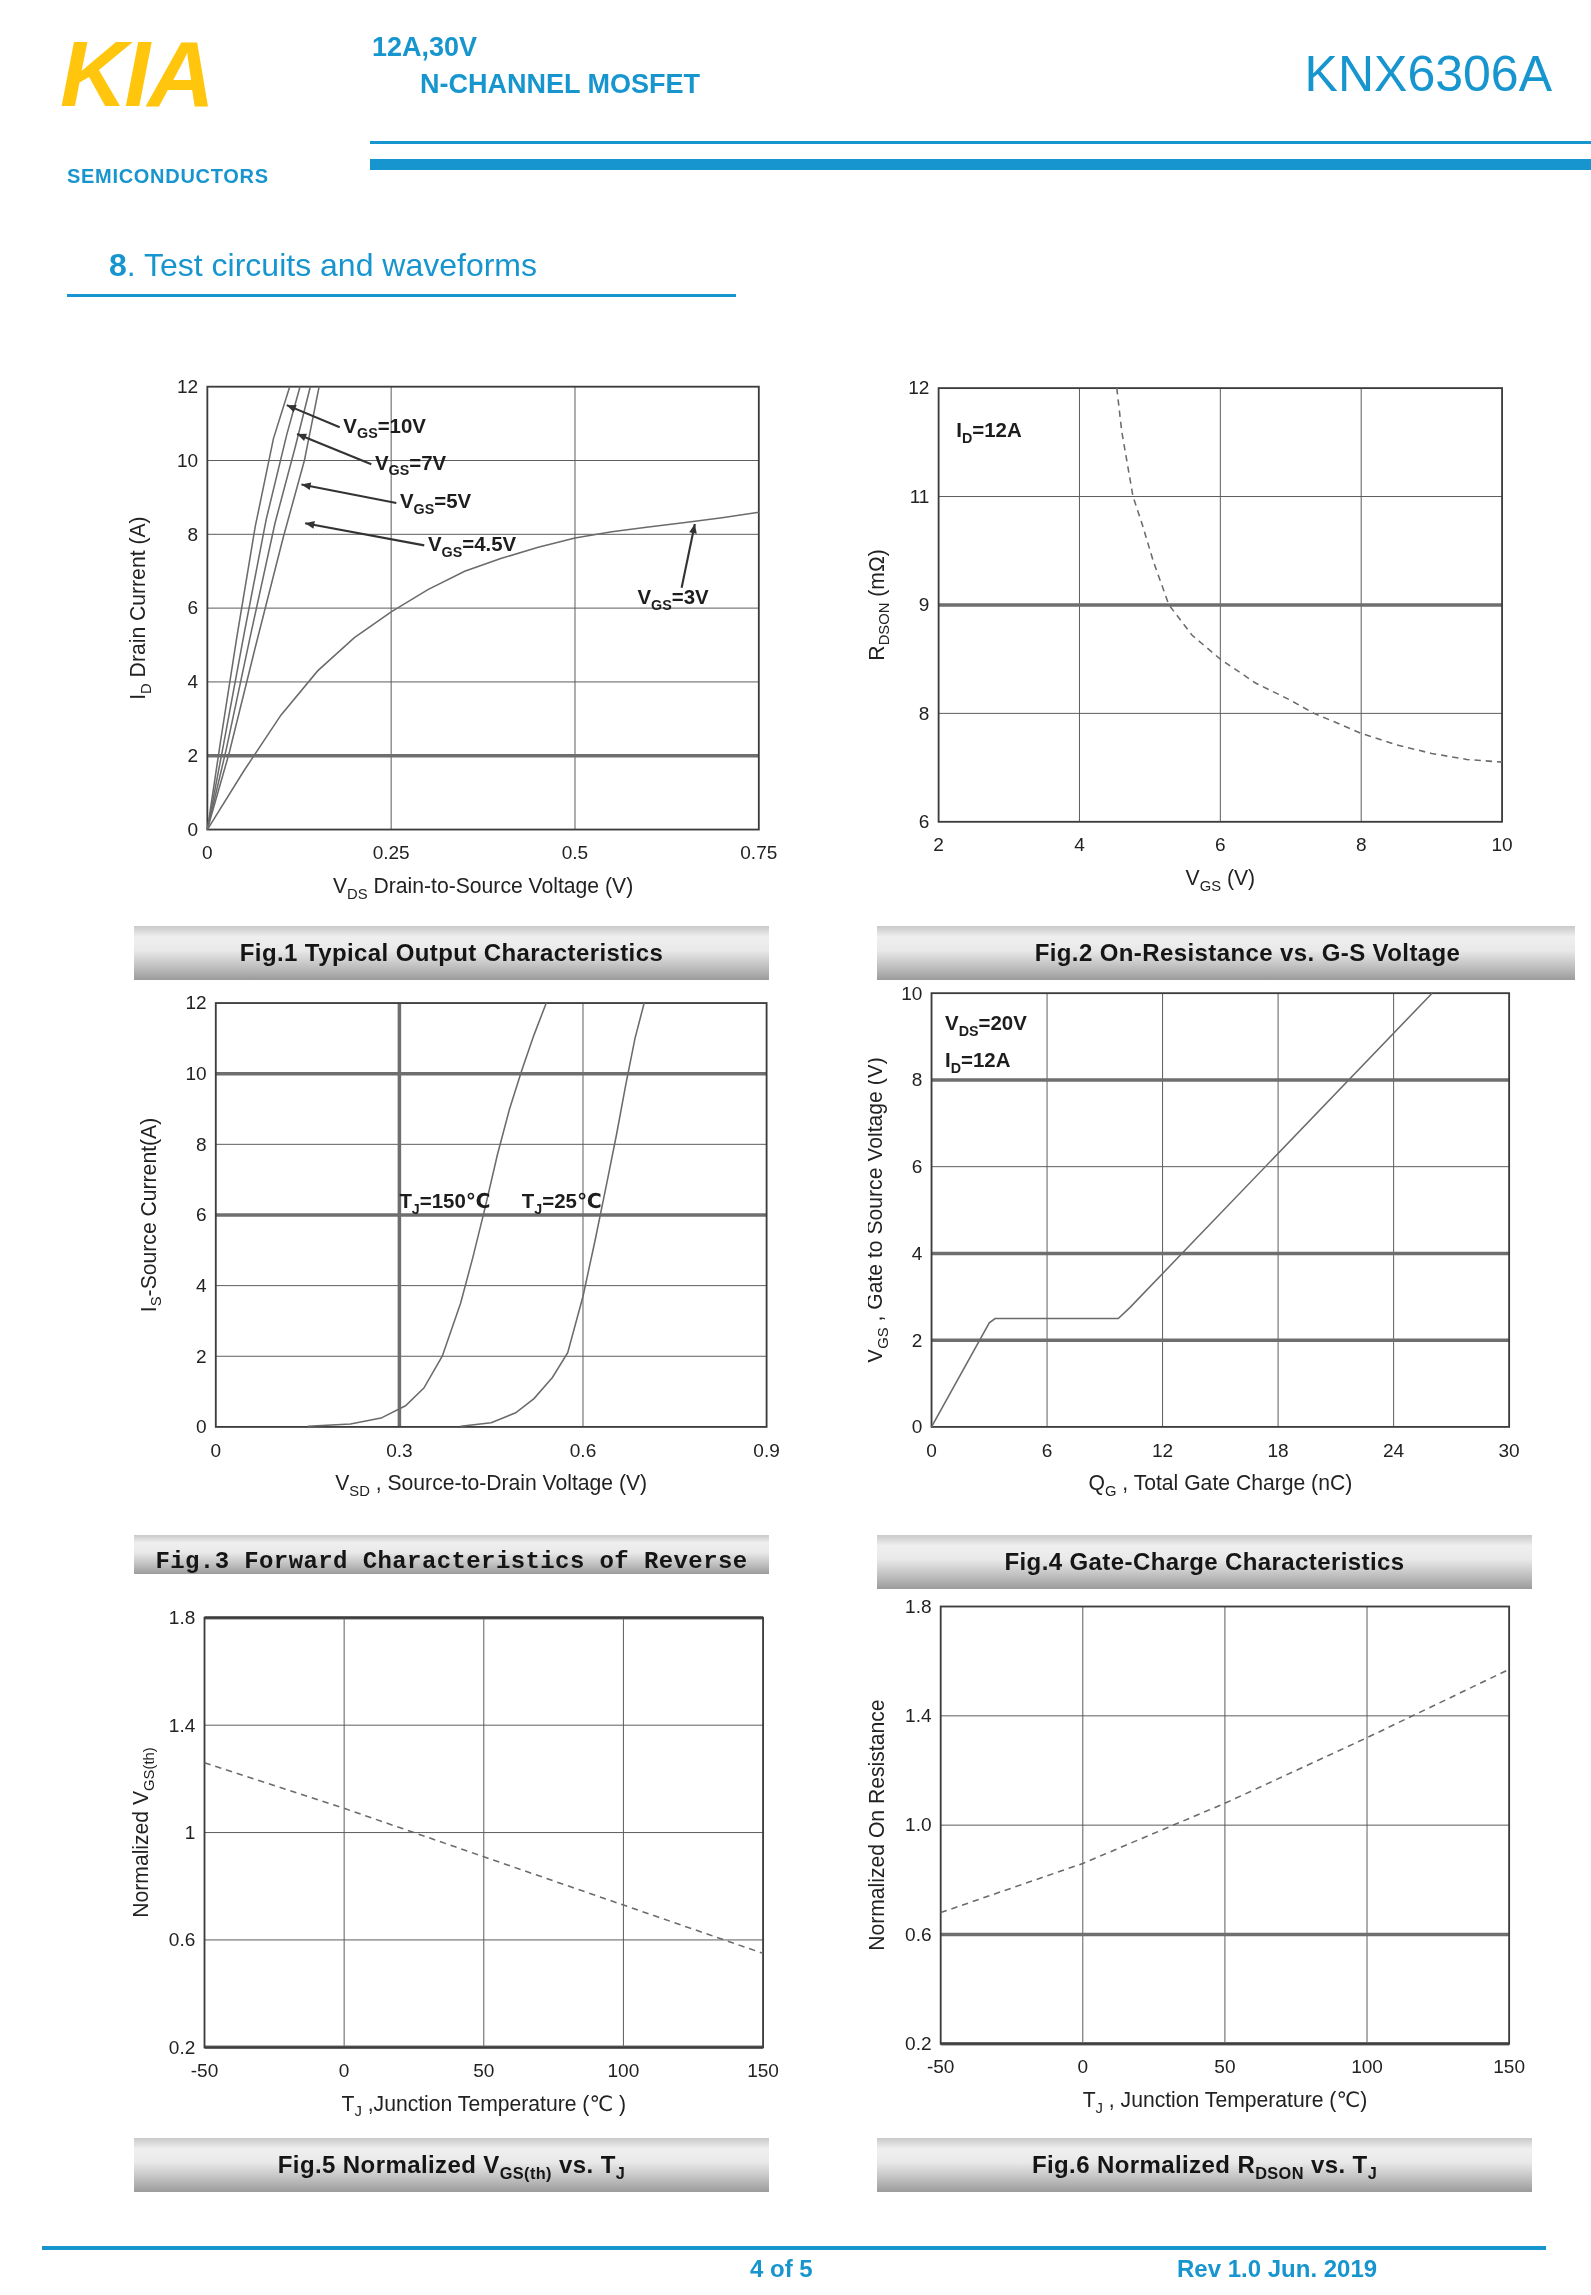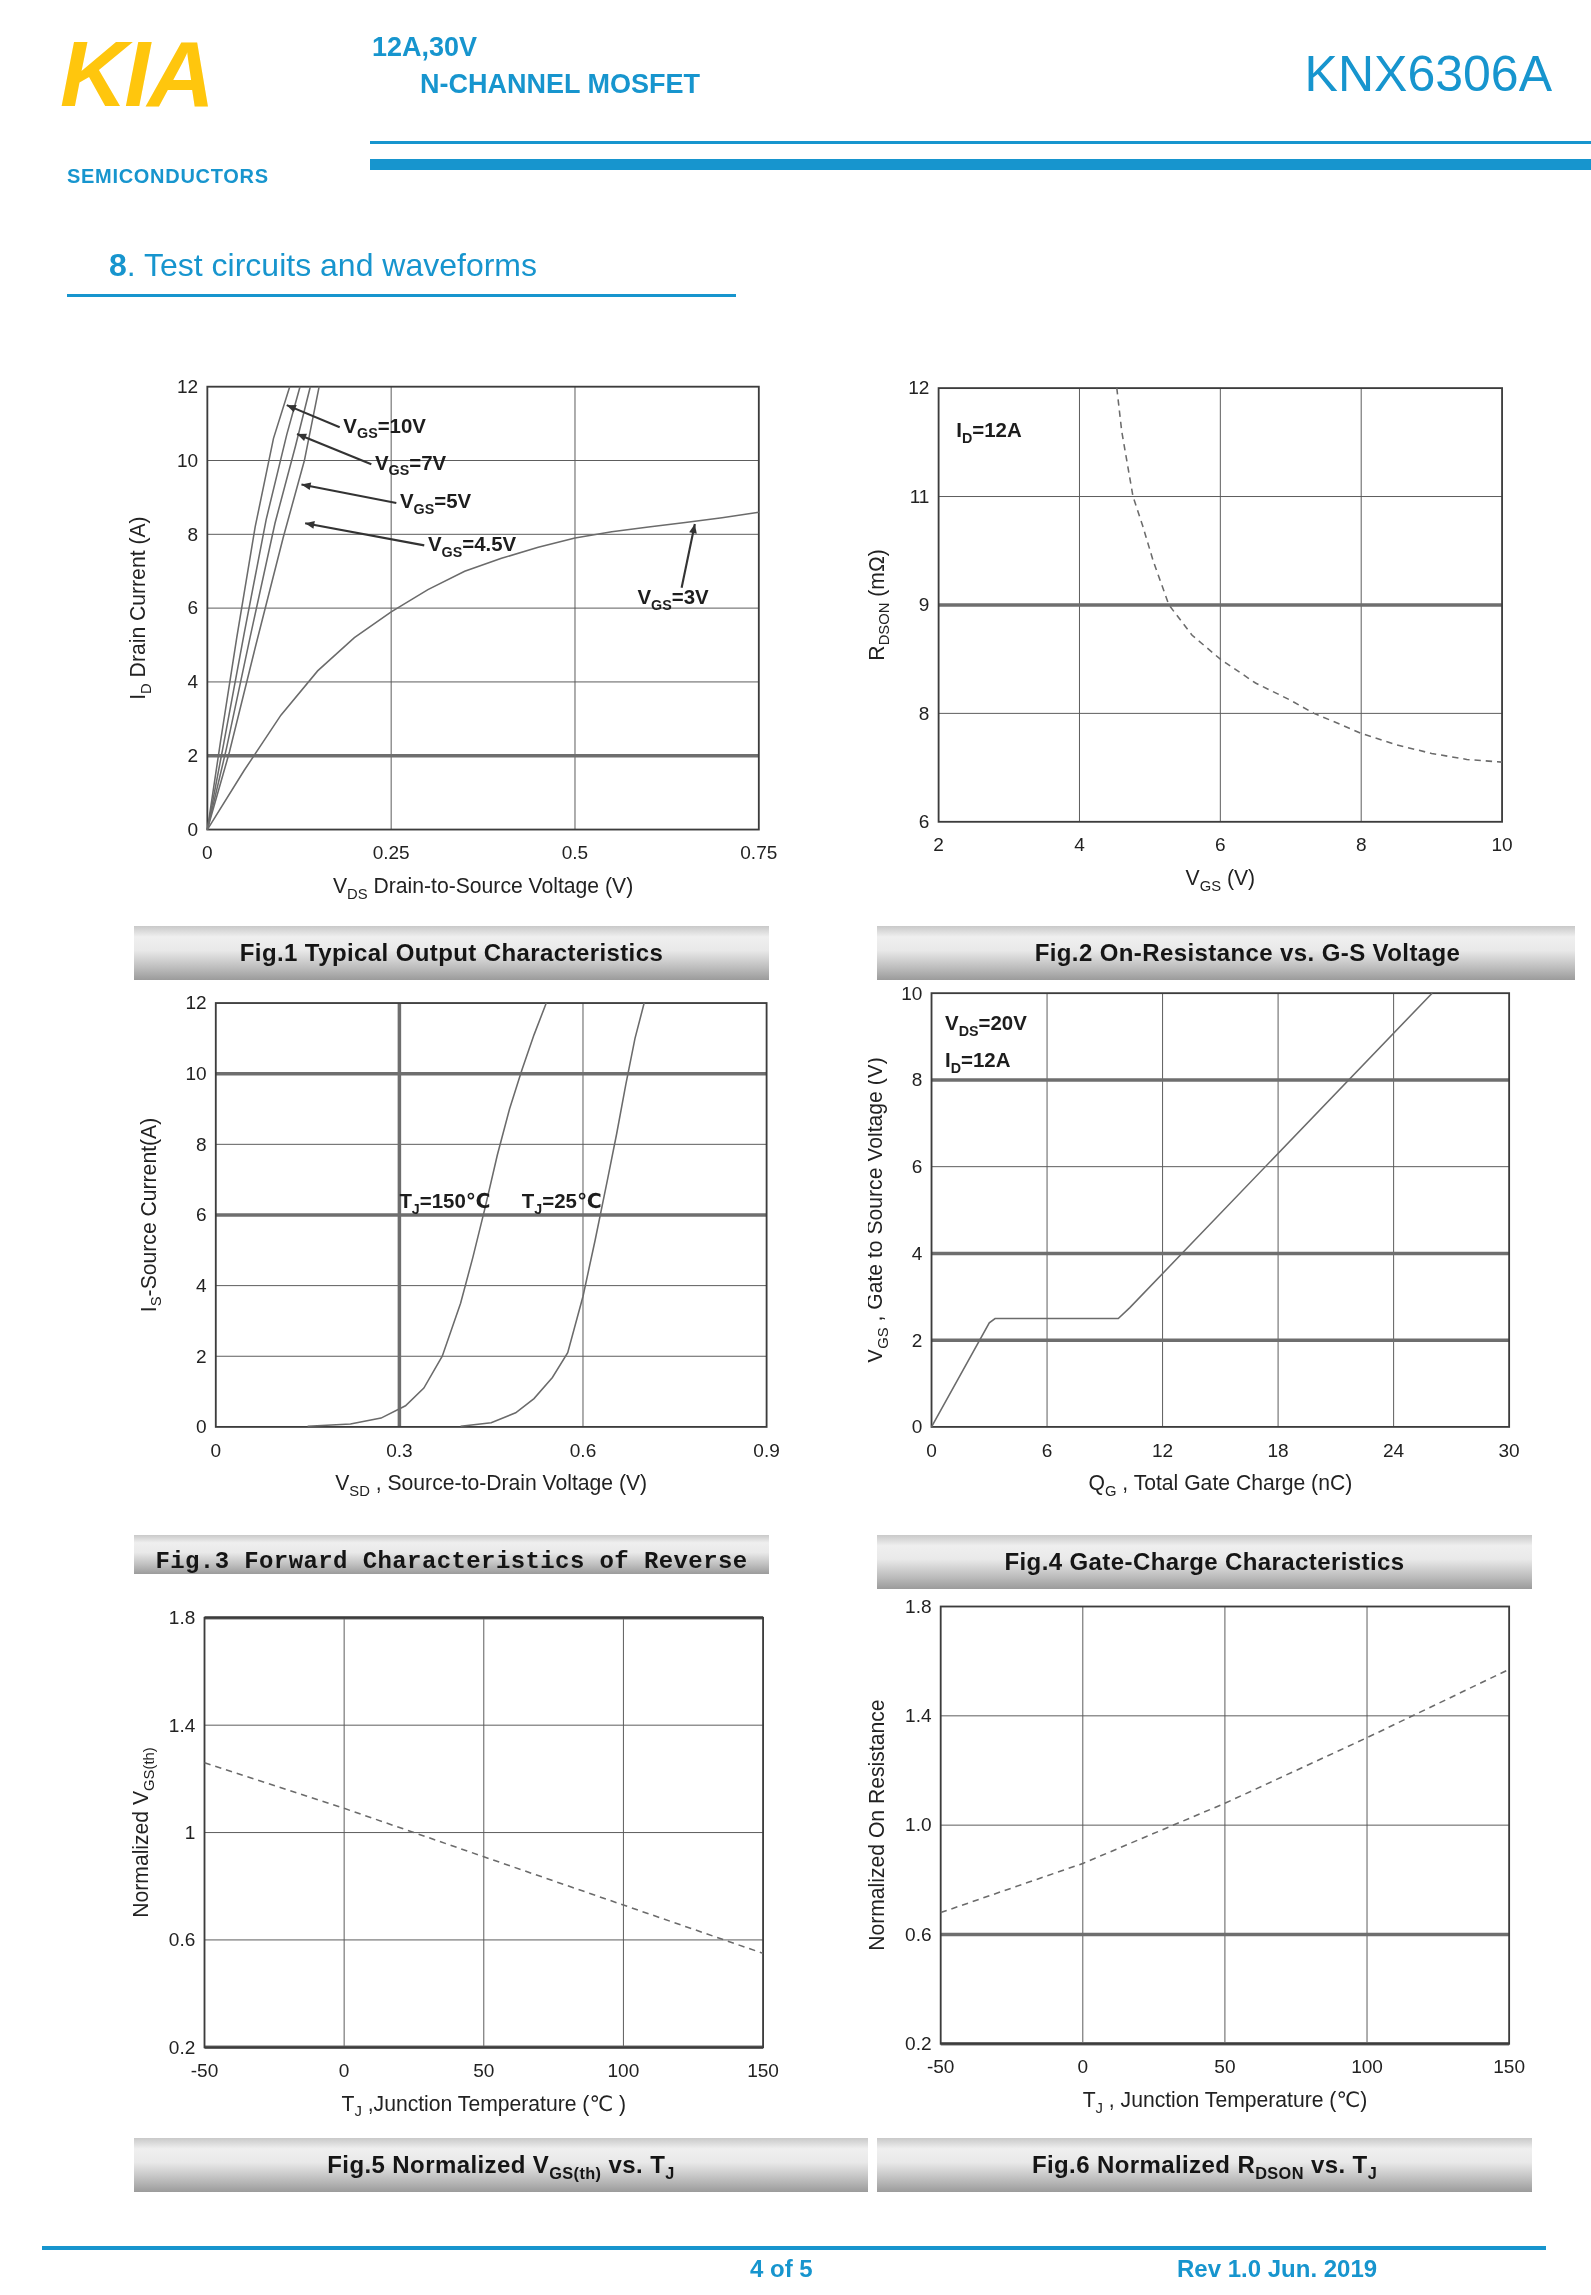--- a/index.html
+++ b/index.html
@@ -293,21 +293,21 @@
         </g>
         <text x="506" y="732" text-anchor="middle" fill="#222" font-size="30"><tspan>T</tspan><tspan dy="8" font-size="70%">J</tspan><tspan dy="-8"> , Junction Temperature (℃)</tspan></text>
         <text transform="translate(23 332) rotate(-90)" text-anchor="middle" fill="#222" font-size="30"><tspan>Normalized On Resistance</tspan></text>
       </svg>
   </figure>
 
   <div class="caption" style="left:134px;top:926px;width:635px;height:54px;"><span>Fig.1 Typical Output Characteristics</span></div>
   <div class="caption" style="left:877px;top:926px;width:655px;height:54px;padding-left:43px;"><span>Fig.2 On-Resistance vs. G-S Voltage</span></div>
   <div class="caption" style="left:134px;top:1535px;width:635px;height:39px;font-family:Liberation Mono, monospace;"><span>Fig.3 Forward Characteristics of Reverse</span></div>
   <div class="caption" style="left:877px;top:1535px;width:655px;height:54px;"><span>Fig.4 Gate-Charge Characteristics</span></div>
-  <div class="caption" style="left:134px;top:2138px;width:734px;height:54px;"><span>Fig.5 Normalized V</span><span class="sub">GS(th)</span><span> vs. T</span><span class="sub">J</span></div>
+  <div class="caption" style="left:134px;top:2138px;width:635px;height:54px;"><span>Fig.5 Normalized V</span><span class="sub">GS(th)</span><span> vs. T</span><span class="sub">J</span></div>
   <div class="caption" style="left:877px;top:2138px;width:655px;height:54px;"><span>Fig.6 Normalized R</span><span class="sub">DSON</span><span> vs. T</span><span class="sub">J</span></div>
 
   <div class="footer-rule"></div>
   <div class="page-ind">4 of 5</div>
   <div class="rev">Rev 1.0 Jun. 2019</div>
 
 </div>
 
 
 </body></html>

